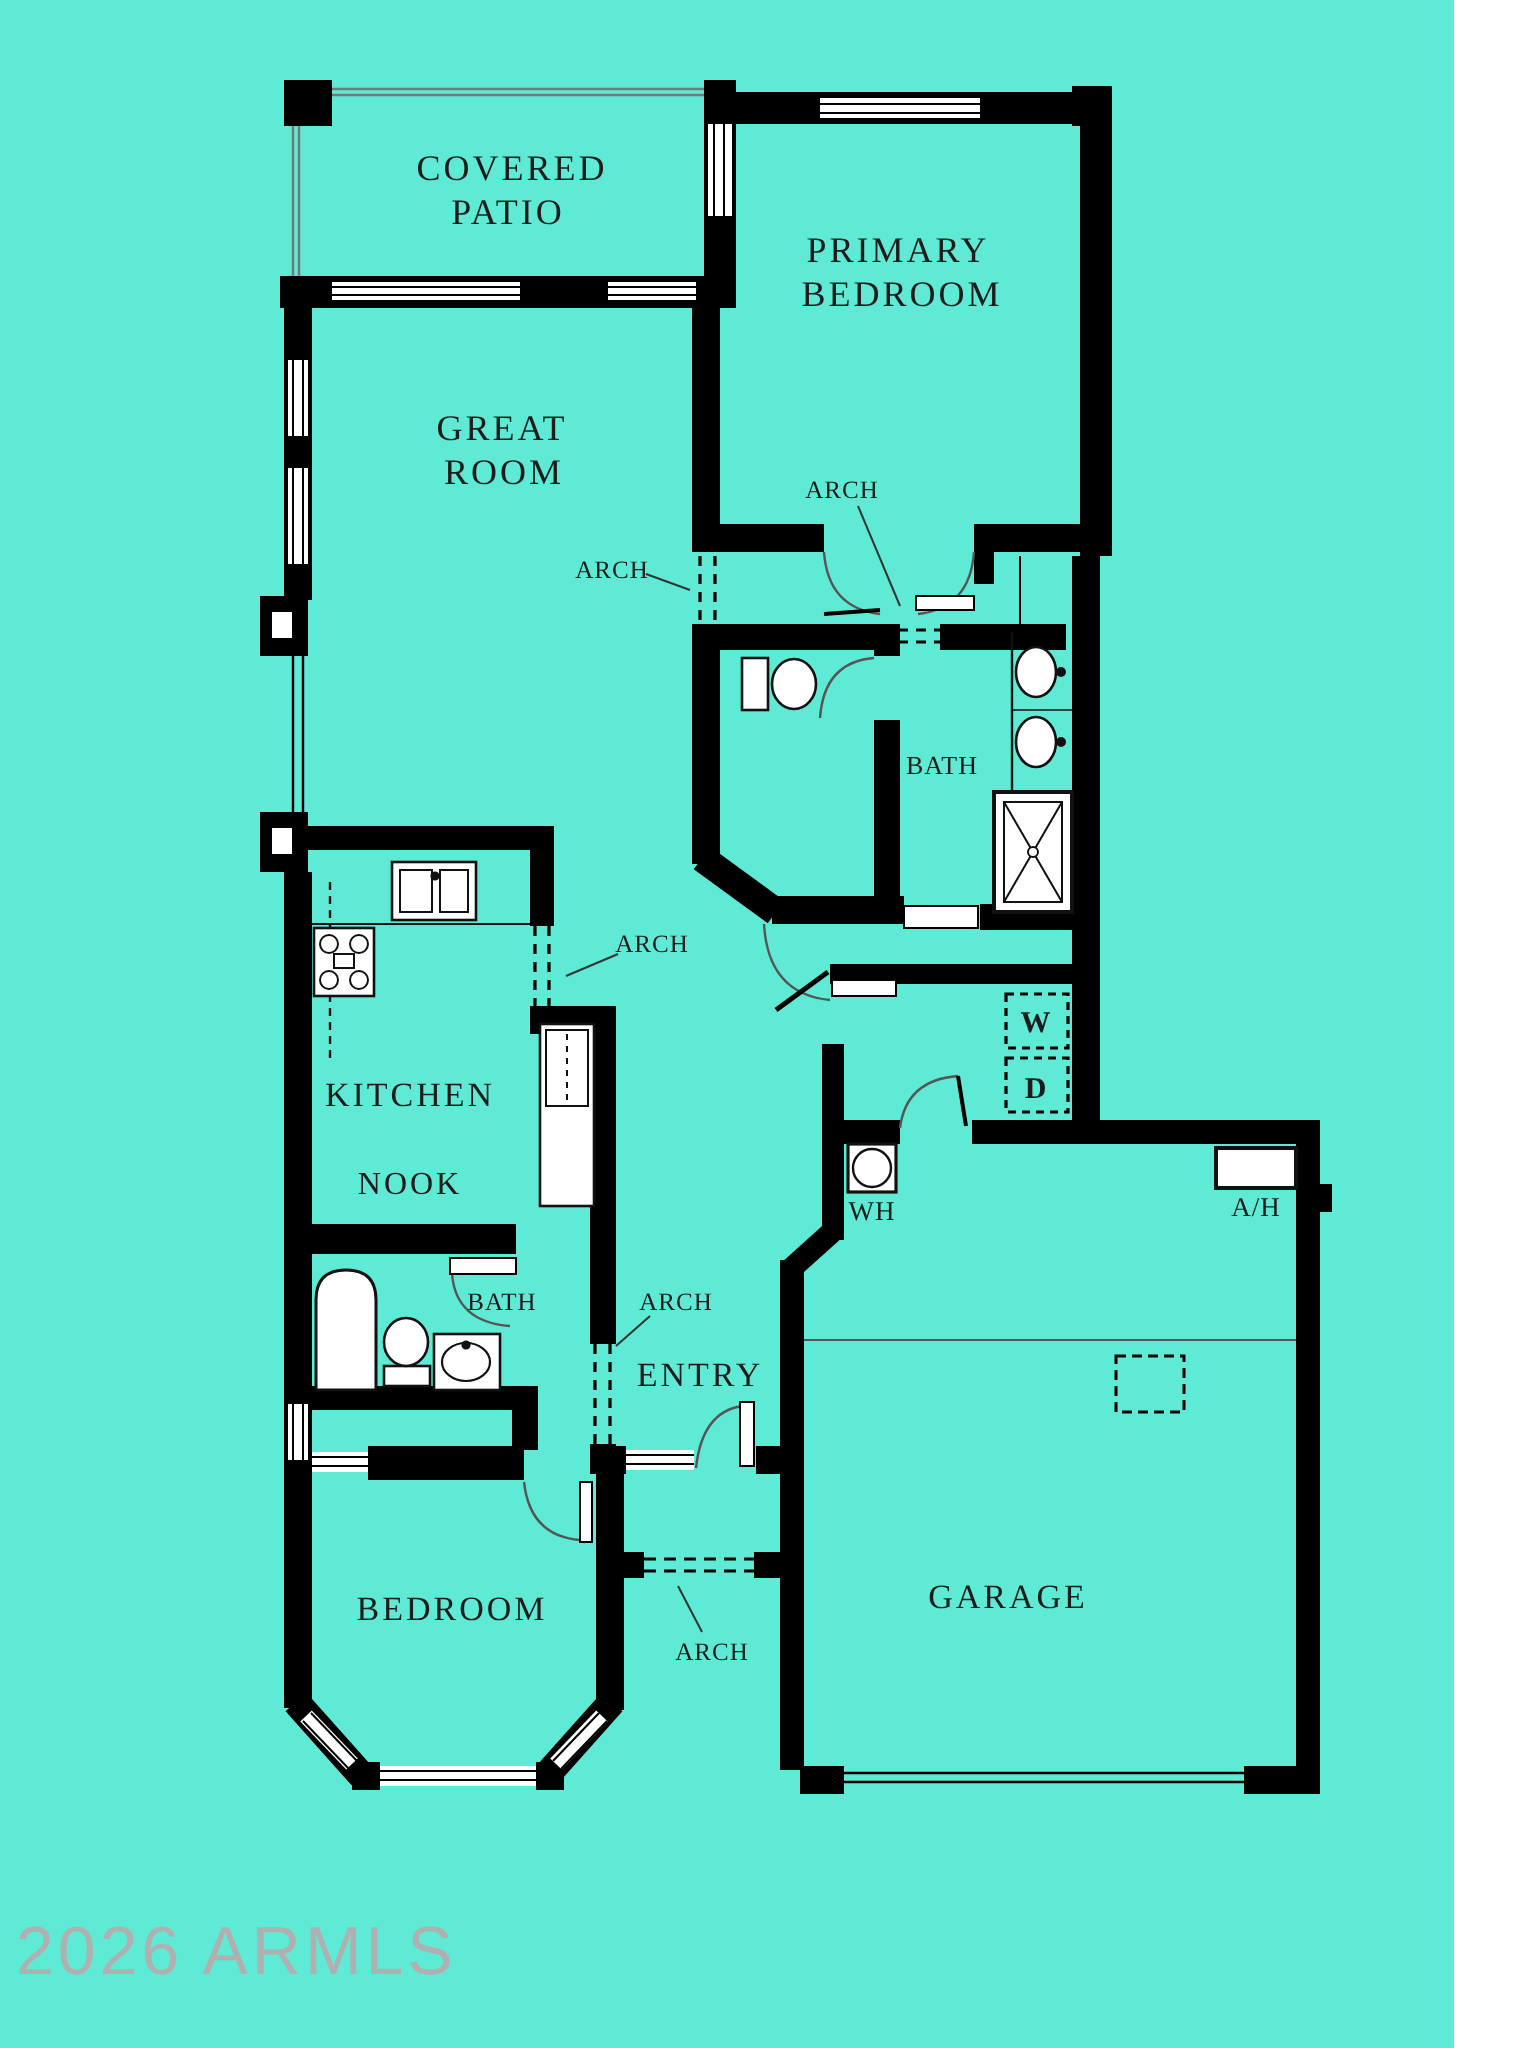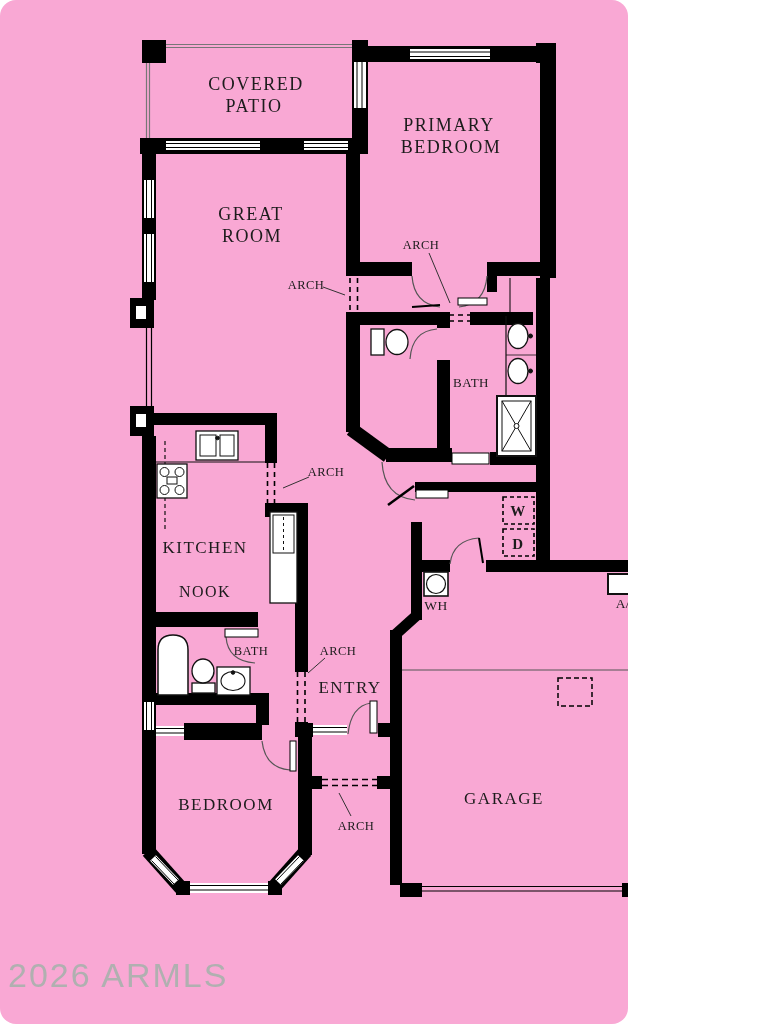--- a/index.html
+++ b/index.html
@@ -1,17 +1,17 @@
 <!DOCTYPE html>
 <html><head>
 <meta charset="utf-8">
 <style>
   html,body{margin:0;padding:0;background:#ffffff;}
-  #canvas{position:relative;width:628px;height:1024px;background:#f9a8d4;overflow:hidden;
-          font-family:"Liberation Serif", serif;border-radius:16px;}
+  #canvas{position:relative;width:727px;height:1024px;background:#5eead4;overflow:hidden;
+          font-family:"Liberation Serif", serif;}
   svg{display:block;}
   text.room{font-family:"Liberation Serif", serif;fill:#1c1c1c;letter-spacing:1.5px;}
   text.small{font-family:"Liberation Serif", serif;fill:#1c1c1c;letter-spacing:0.5px;}
   text.wm{font-family:"Liberation Sans", sans-serif;letter-spacing:2px;}
 </style>
 </head>
 <body>
 
 <div id="canvas">
 <svg width="768" height="1024" viewBox="0 0 768 1024">

